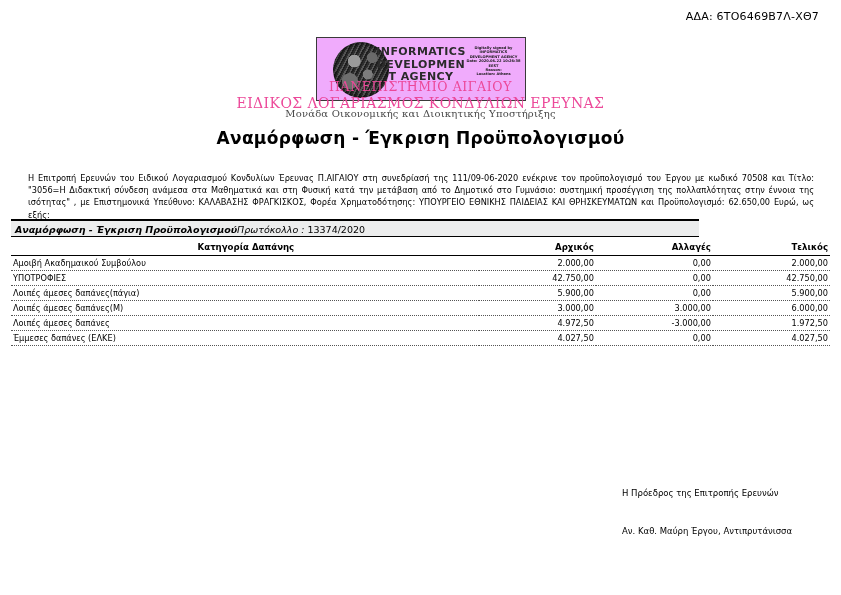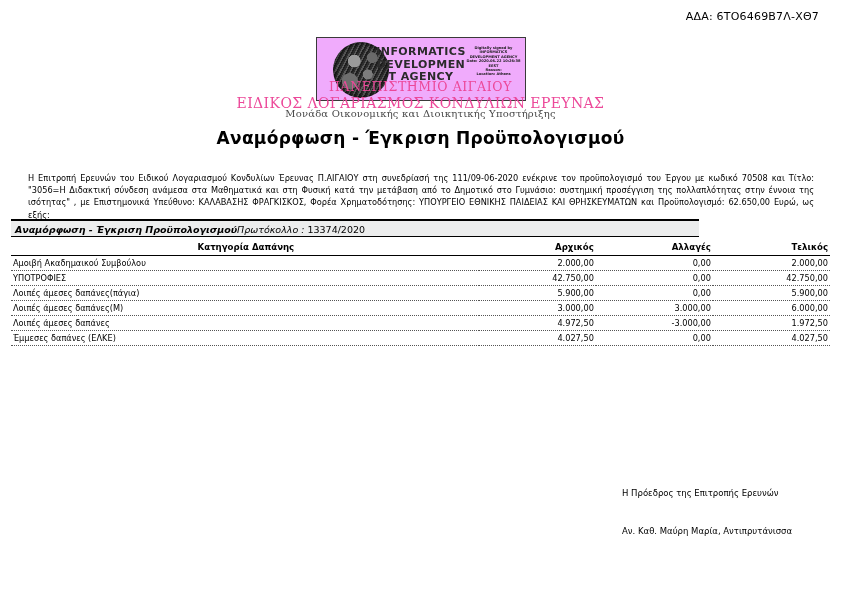--- a/index.html
+++ b/index.html
@@ -279,13 +279,13 @@
     <tr>
       <td class="cat">Έμμεσες δαπάνες (ΕΛΚΕ)</td>
       <td class="num">4.027,50</td>
       <td class="num">0,00</td>
       <td class="num">4.027,50</td>
     </tr>
   </tbody>
 </table>
 
 <div class="sig-1">Η Πρόεδρος της Επιτροπής Ερευνών</div>
-<div class="sig-2">Αν. Καθ. Μαύρη Μαρία, Αντιπρυτάνισσα</div>
+<div class="sig-2">Αν. Καθ. Μαύρη Έργου, Αντιπρυτάνισσα</div>
 
 </body></html>

